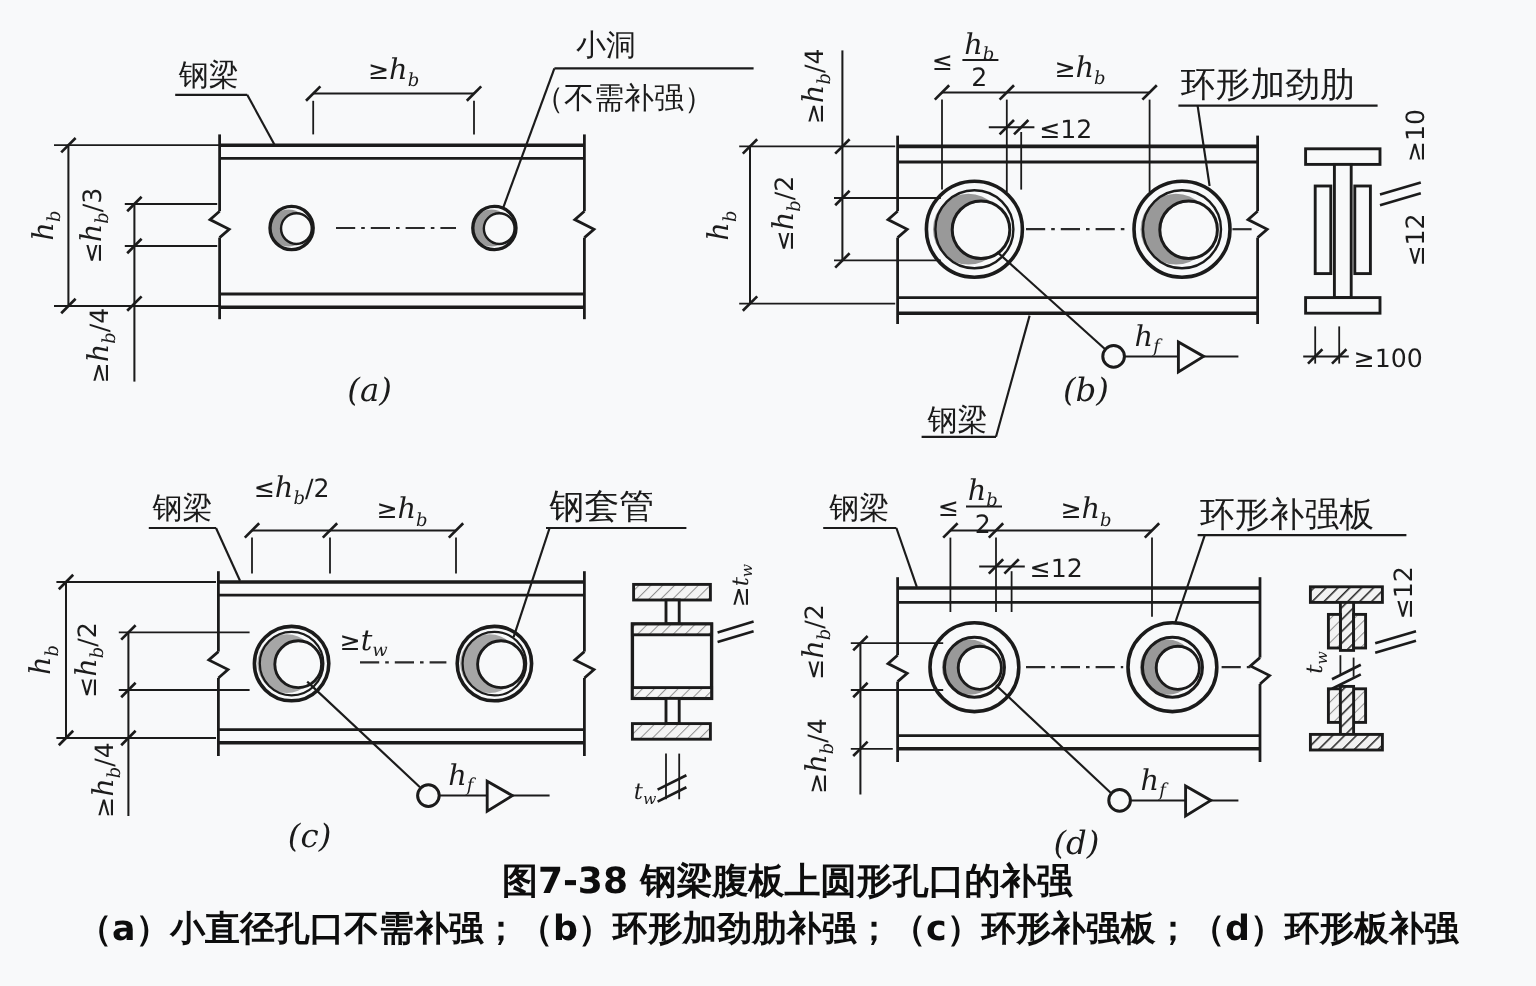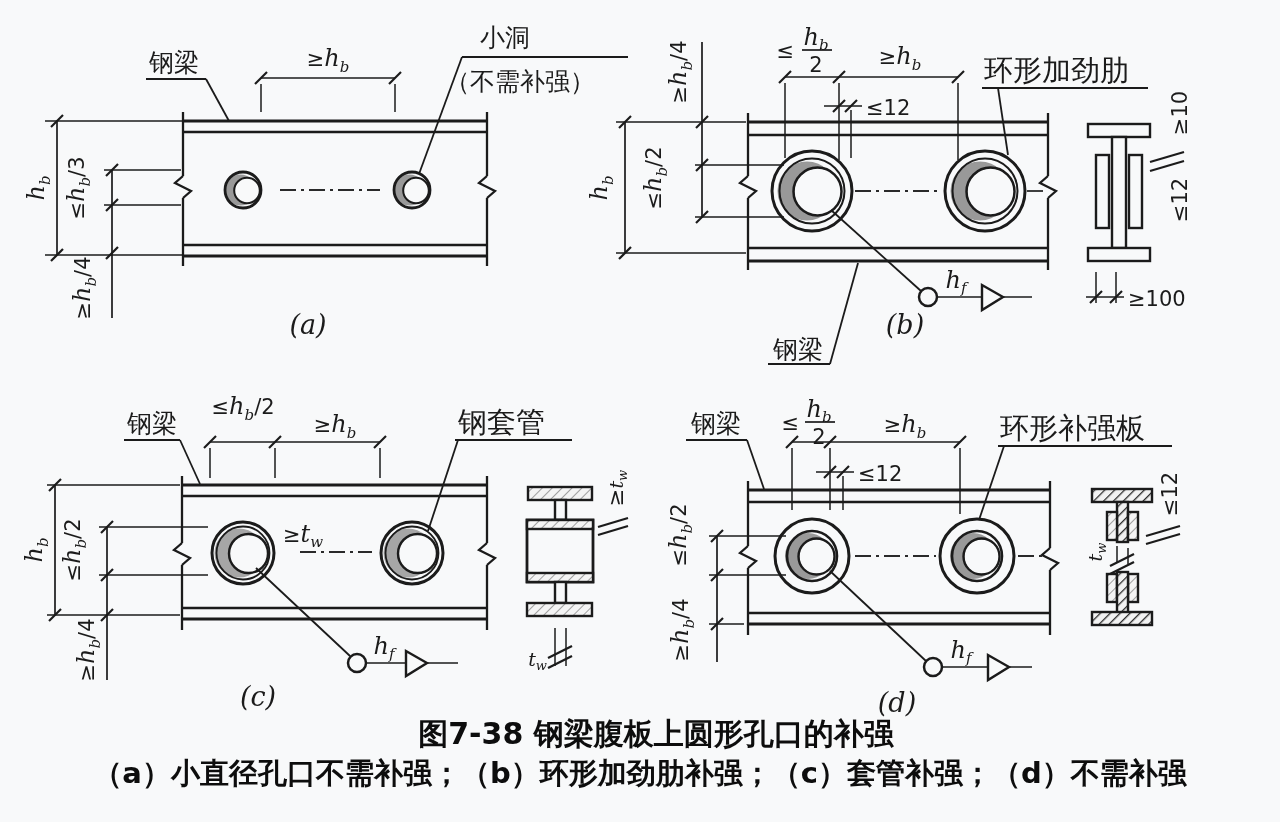--- a/index.html
+++ b/index.html
@@ -438,14 +438,14 @@
       <text class="dm" text-anchor="middle" transform="rotate(-90 1177 494)" x="1177" y="494">≤12</text>
       <g>
         <line class="tick" x1="1146" y1="536" x2="1180" y2="526"></line>
         <line class="tick" x1="1146" y1="544" x2="1180" y2="534"></line>
       </g>
     </g>
   </g>
 </svg>
 
 <div class="cap-title">图7-38 钢梁腹板上圆形孔口的补强</div>
-<div class="cap-sub">（a）小直径孔口不需补强；（b）环形加劲肋补强；（c）套管补强；（d）不需补强</div>
+<div class="cap-sub">（a）小直径孔口不需补强；（b）环形加劲肋补强；（c）环形补强板；（d）环形板补强</div>
 </div>
 
 </body></html>

